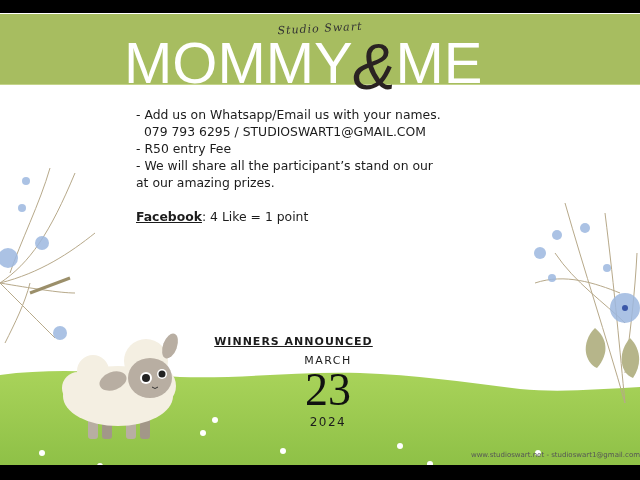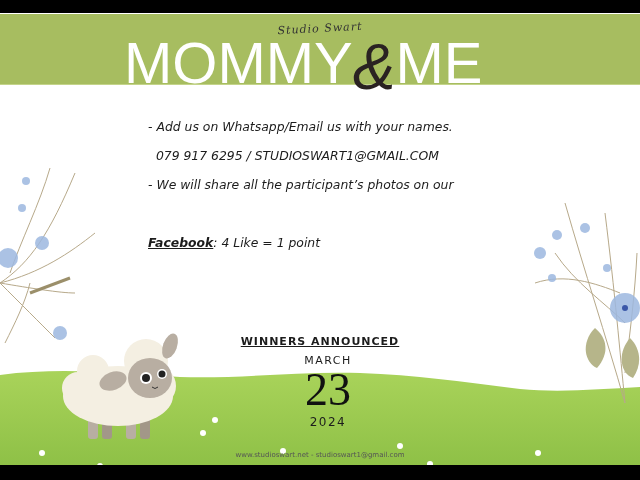--- a/index.html
+++ b/index.html
@@ -4,29 +4,29 @@
 <style>
   html,body{margin:0;padding:0;}
   body{width:640px;height:480px;background:#000;position:relative;overflow:hidden;font-family:"DejaVu Sans",sans-serif;}
   .poster{position:absolute;left:0;top:13px;width:640px;height:452px;background:#fff;overflow:hidden;}
   .banner{position:absolute;left:0;top:1px;width:640px;height:70px;background:#a7bd60;border-bottom:1px solid #c4d48a;}
   .brand{position:absolute;left:0;width:640px;top:9px;text-align:center;font-family:"DejaVu Serif",serif;font-style:italic;font-size:11px;letter-spacing:1px;color:#333;transform:rotate(-3deg);}
   .title{position:absolute;left:124px;top:18px;width:400px;height:60px;font-family:Liberation Sans, sans-serif;font-size:58px;line-height:60px;color:#fff;white-space:nowrap;letter-spacing:0px;}
   .title .amp{color:#2a2222;font-size:64px;font-style:italic;position:relative;top:6px;}
   .grass{position:absolute;left:0;top:340px;width:640px;height:120px;}
   .content{position:absolute;left:136px;top:93px;width:400px;font-size:12.4px;line-height:17px;color:#1c1c1c;}
-  .content p{margin:12px;white-space:pre;font-style:italic;}
+  .content p{margin:0;white-space:pre;}
   .content .blank{height:17px;}
   .u{font-weight:bold;text-decoration:underline;}
-  .winners{position:absolute;left:0;width:640px;top:322px;text-align:center;font-weight:bold;font-size:11px;letter-spacing:1px;color:#1c1c1c;}
+  .winners{position:absolute;left:0;width:587px;top:322px;text-align:center;font-weight:bold;font-size:11px;letter-spacing:1px;color:#1c1c1c;}
   .winners span{text-decoration:underline;}
   .month{position:absolute;left:0;width:656px;top:341px;text-align:center;font-size:11px;letter-spacing:1.5px;color:#1c1c1c;}
   .day{position:absolute;left:0;width:656px;top:350px;text-align:center;font-family:"Liberation Serif",serif;font-size:46px;color:#111;}
   .year{position:absolute;left:0;width:656px;top:402px;text-align:center;font-size:12px;letter-spacing:1.5px;color:#1c1c1c;}
-  .footer{position:absolute;left:0;width:640px;top:438px;text-align:center;font-size:7px;color:#555;}
+  .footer{position:absolute;left:0;width:640px;top:438px;text-align:right;font-size:7px;color:#555;}
   .deco{position:absolute;}
 </style>
 </head>
 <body>
 
 <div class="poster">
 
   <div class="banner"></div>
   <div class="brand">Studio Swart</div>
   <div class="title"><span>MOMMY</span><span class="amp">&amp;</span><span>ME</span></div>
@@ -109,22 +109,24 @@
     <ellipse cx="55" cy="55" rx="14" ry="9" fill="#b8aea2" transform="rotate(-20 55 55)"></ellipse>
     <circle cx="88" cy="52" r="6" fill="#fff"></circle>
       <circle cx="88" cy="52" r="4" fill="#222"></circle>
     <circle cx="104" cy="48" r="5" fill="#fff"></circle>
       <circle cx="104" cy="48" r="3.5" fill="#222"></circle>
     <path d="M94,61 Q97,64 100,61" stroke="#333" stroke-width="1" fill="none"></path>
   </svg>
 
   <div class="content">
     <p>- Add us on Whatsapp/Email us with your names.</p>
-    <p>  079 917 6295 / STUDIOSWART1@GMAIL.COM</p>
-    <p>- We will share all the participant’s photos on our</p>
+    <p>  079 793 6295 / STUDIOSWART1@GMAIL.COM</p>
+    <p>- R50 entry Fee</p>
+    <p>- We will share all the participant’s stand on our</p>
+    <p>at our amazing prizes.</p>
     <div class="blank"></div>
     <p><span class="u">Facebook</span><span>: 4 Like = 1 point</span></p>
     <div class="blank"></div>
   </div>
 
   <div class="winners"><span>WINNERS ANNOUNCED</span></div>
   <div class="month">MARCH</div>
   <div class="day">23</div>
   <div class="year">2024</div>
 

